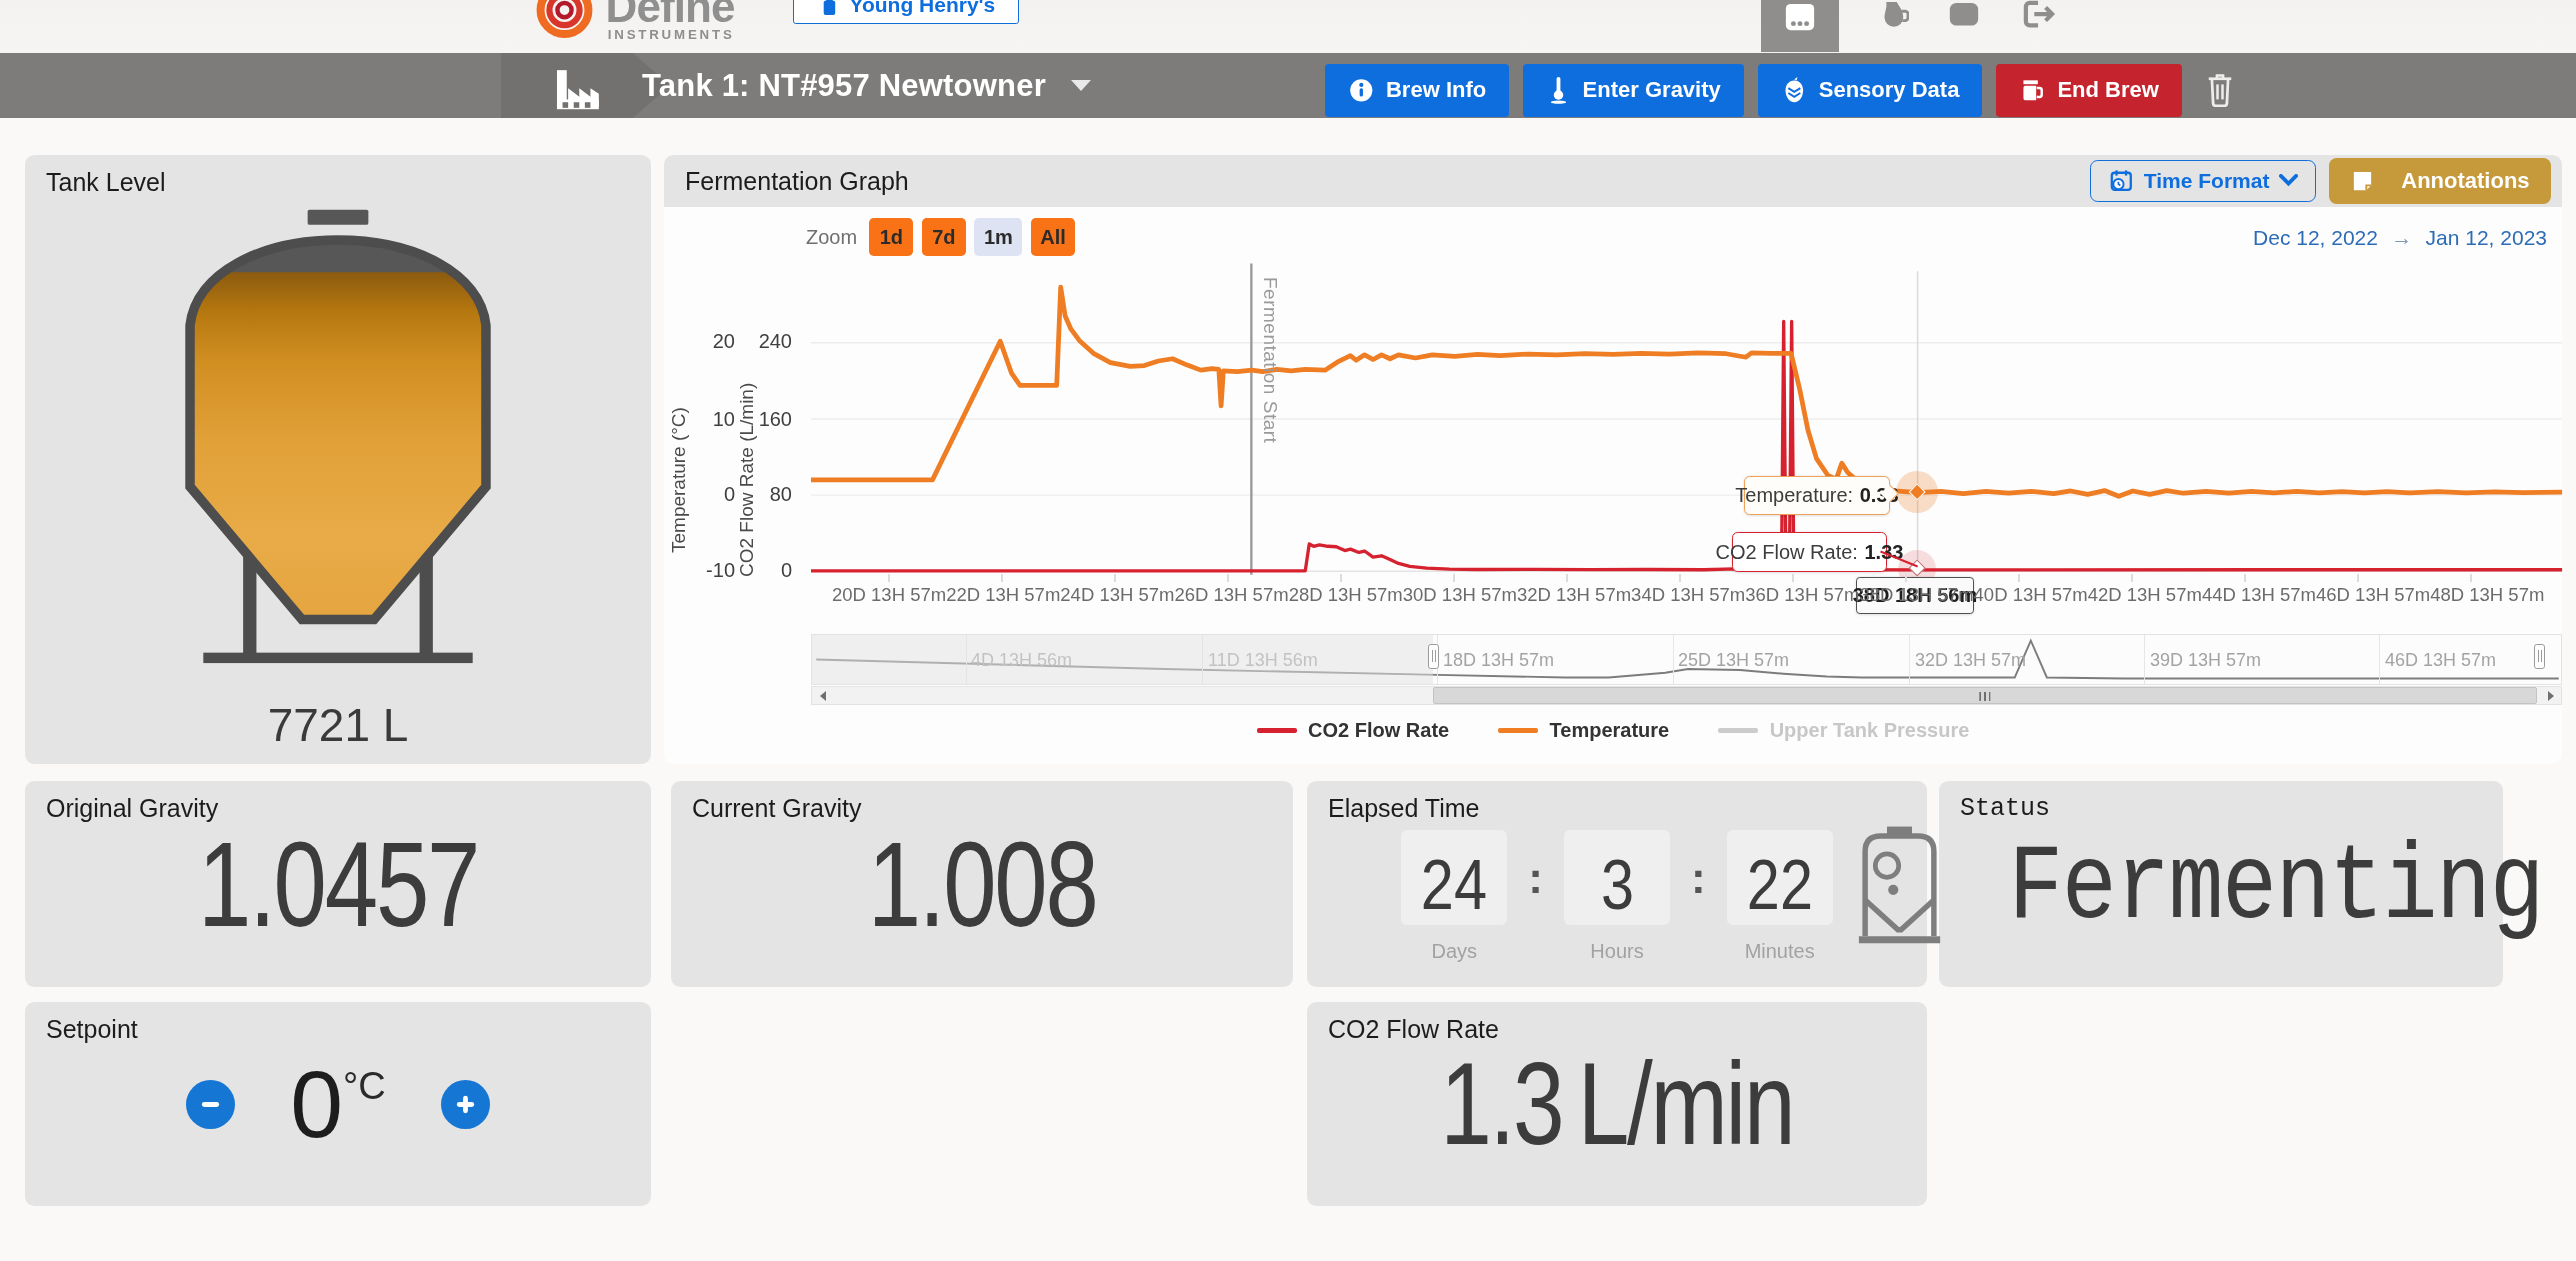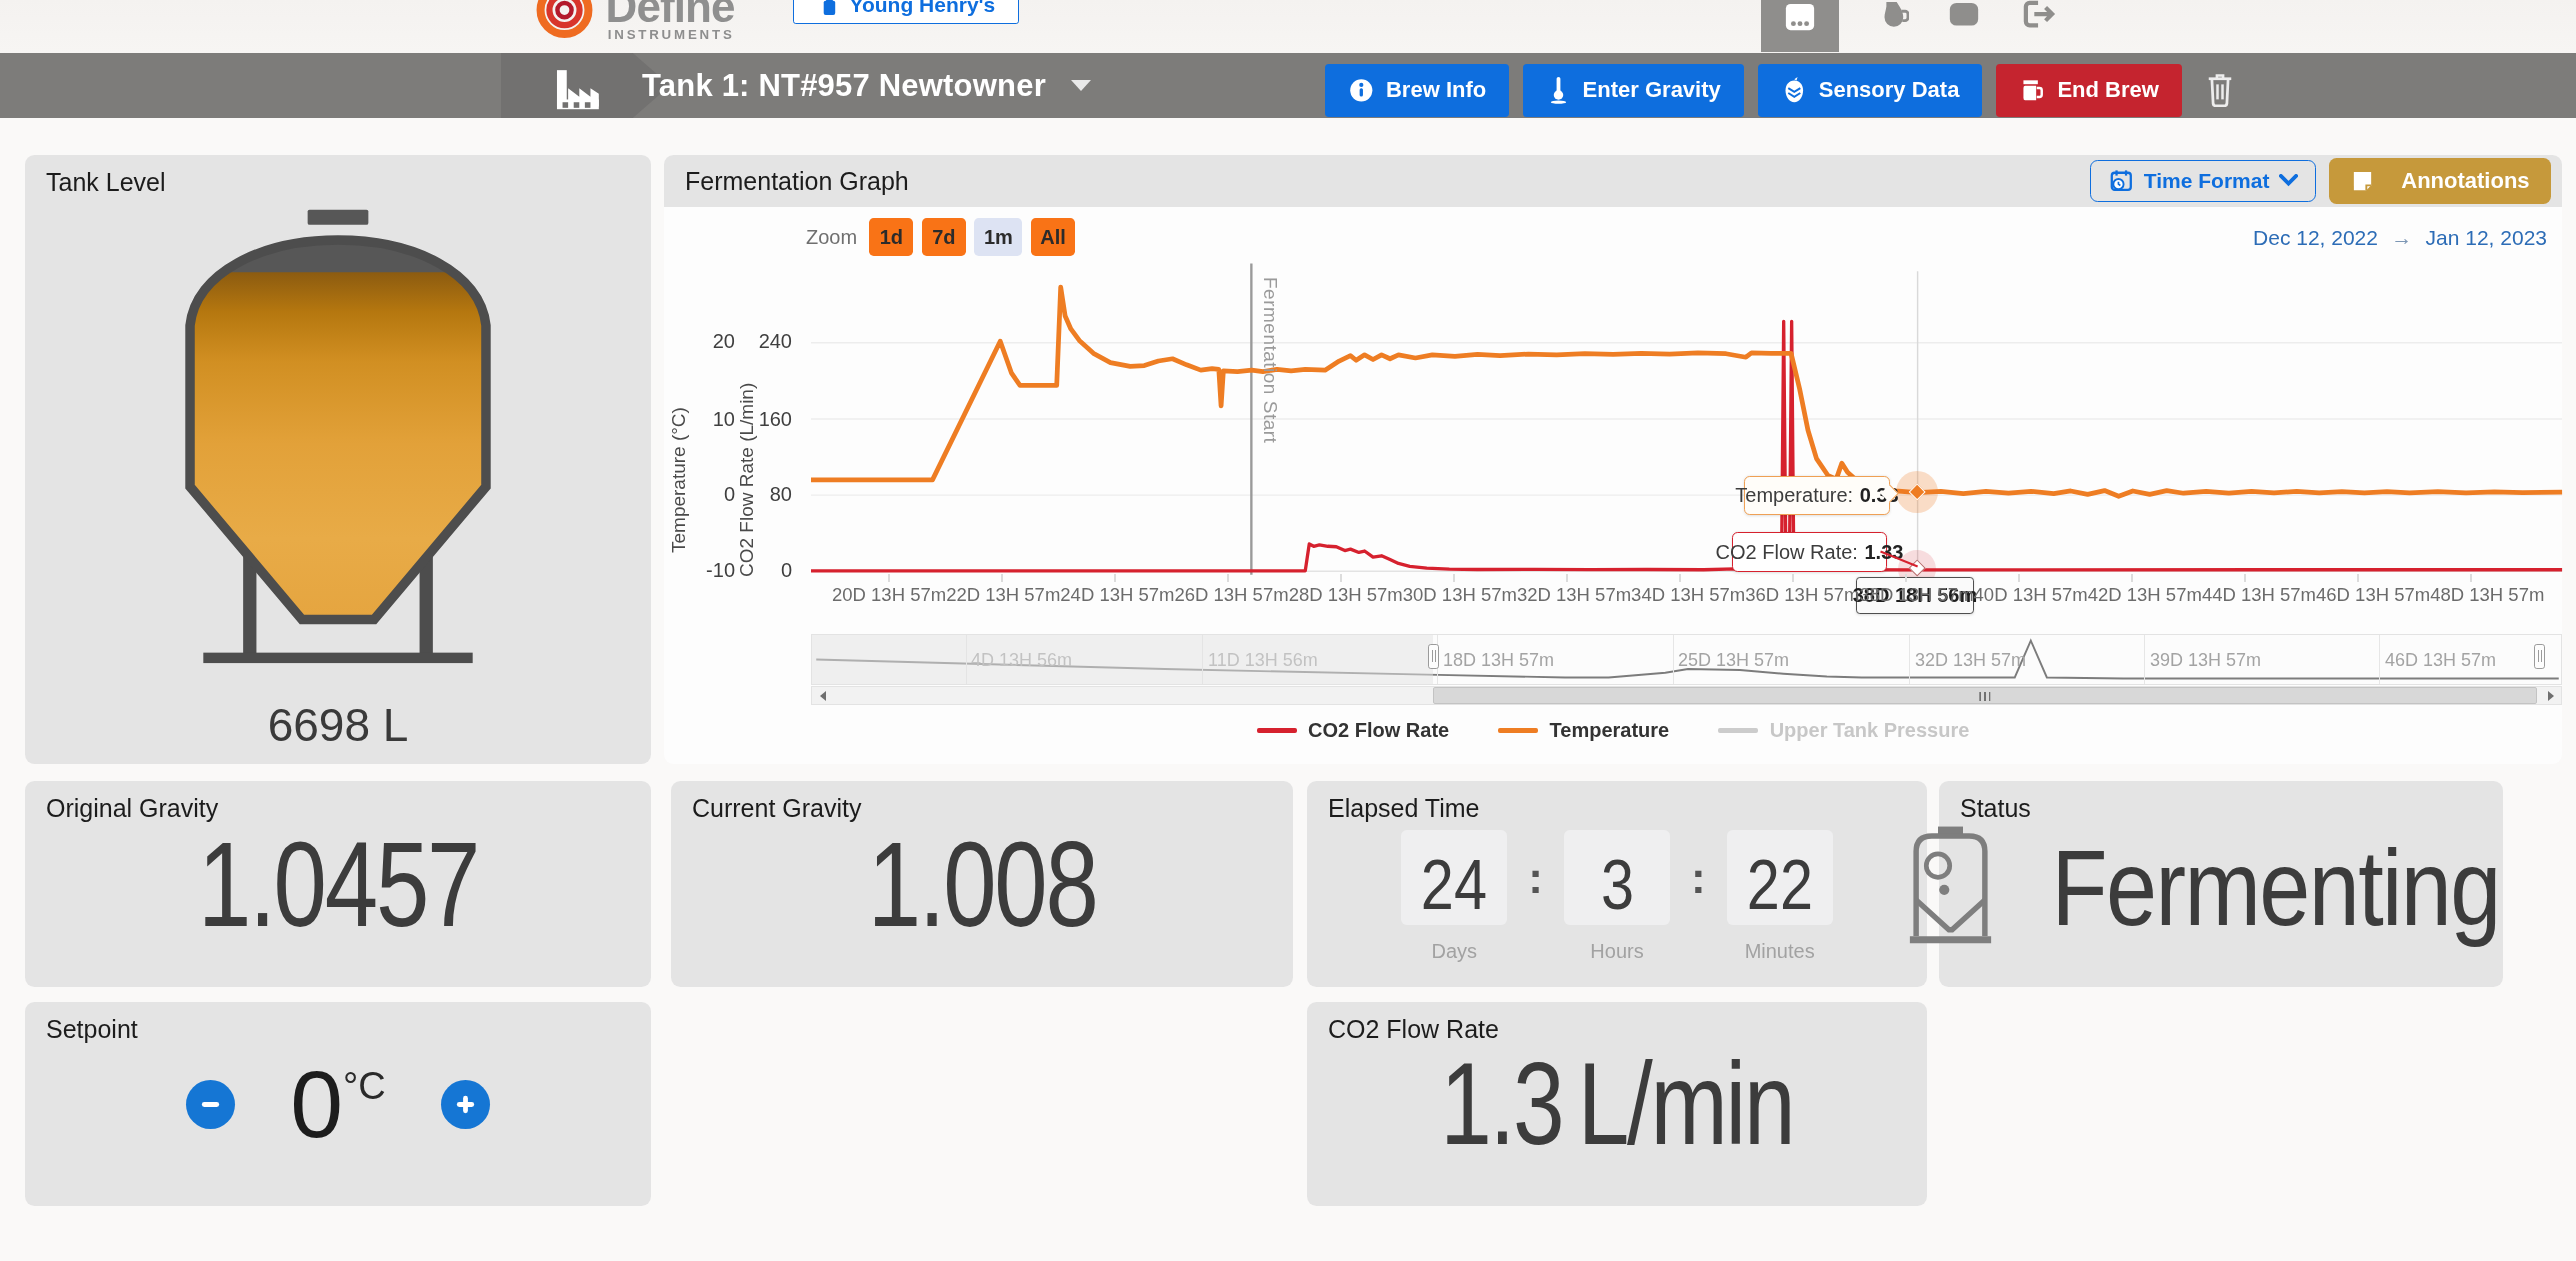--- a/index.html
+++ b/index.html
@@ -114,21 +114,21 @@
     background:repeating-linear-gradient(to right,#6f6f6f 0 1.9px,transparent 1.9px 4.7px);}
   .legend{position:absolute;left:0;right:0;top:512px;display:flex;justify-content:center;gap:49px;}
   .lg-item{display:flex;align-items:center;gap:11.4px;font-size:20px;font-weight:700;color:#333;cursor:pointer;}
   .lg-dash{width:40px;height:4.7px;border-radius:1.9px;}
   .lg-item.muted{color:#c7c7c7;}
 
   
   #og-card{left:25px;top:781px;width:626px;height:206px;}
   #cg-card{left:671px;top:781px;width:622px;height:206px;}
   #et-card{left:1307px;top:781px;width:620px;height:206px;}
-  #st-card{left:1939px;top:781px;width:564px;height:206px;}
+  #st-card{left:1939px;top:781px;width:564px;height:206px;font-family:Liberation Mono, monospace;}
   #sp-card{left:25px;top:1002px;width:626px;height:204px;}
   #tt-card{left:671px;top:1002px;width:622px;height:204px;}
   #co-card{left:1307px;top:1002px;width:620px;height:204px;}
   #at-card{left:1939px;top:1002px;width:622px;height:204px;}
 
   .et-row{display:flex;align-items:flex-start;gap:21px;margin-top:25px;}
   .et-seg{display:flex;flex-direction:column;align-items:center;}
   .et-box{width:106px;height:95px;background:#efeff0;border-radius:5.7px;display:flex;align-items:flex-end;justify-content:center;}
   .et-num{font-size:70px;color:var(--ink);transform:scaleX(.85);}
   .et-lab{font-size:20px;color:#a2a2a2;margin-top:15px;}
@@ -277,21 +277,21 @@
           </clipPath>
       </defs>
       <rect x="70" y="300" width="14" height="180" fill="#4d4d4d"></rect>
       <rect x="256" y="300" width="14" height="180" fill="#4d4d4d"></rect>
       <rect x="28" y="473" width="284" height="11" fill="#4d4d4d"></rect>
       <rect x="138" y="6" width="64" height="16" rx="2" fill="#575757"></rect>
       <path id="vessel" d="M14 128 C20 72 90 38 170 38 C250 38 320 72 326 128 L326 298 L208 438 L132 438 L14 298 Z" fill="#575757"></path>
       <path d="M14 128 C20 72 90 38 170 38 C250 38 320 72 326 128 L326 298 L208 438 L132 438 L14 298 Z" fill="url(#beer)" clip-path="url(#liquidclip)"></path>
       <path d="M14 128 C20 72 90 38 170 38 C250 38 320 72 326 128 L326 298 L208 438 L132 438 L14 298 Z" fill="none" stroke="#4d4d4d" stroke-width="10"></path>
     </svg>
-    <div class="tank-vol">6698 L</div>
+    <div class="tank-vol">7721 L</div>
   </div>
 
   <div class="card" id="graph-card">
     <div class="ghead">
       <div class="gtitle">Fermentation Graph</div>
       <div class="ghead-right">
         <button class="tf-btn">
           <svg width="26.6" height="26.6" viewBox="0 0 28 28">
             <rect x="4" y="5" width="20" height="18" rx="3" fill="none" stroke="#0e6ede" stroke-width="2.4"></rect>
             <line x1="9" y1="2.5" x2="9" y2="8" stroke="#0e6ede" stroke-width="2.4"></line>

